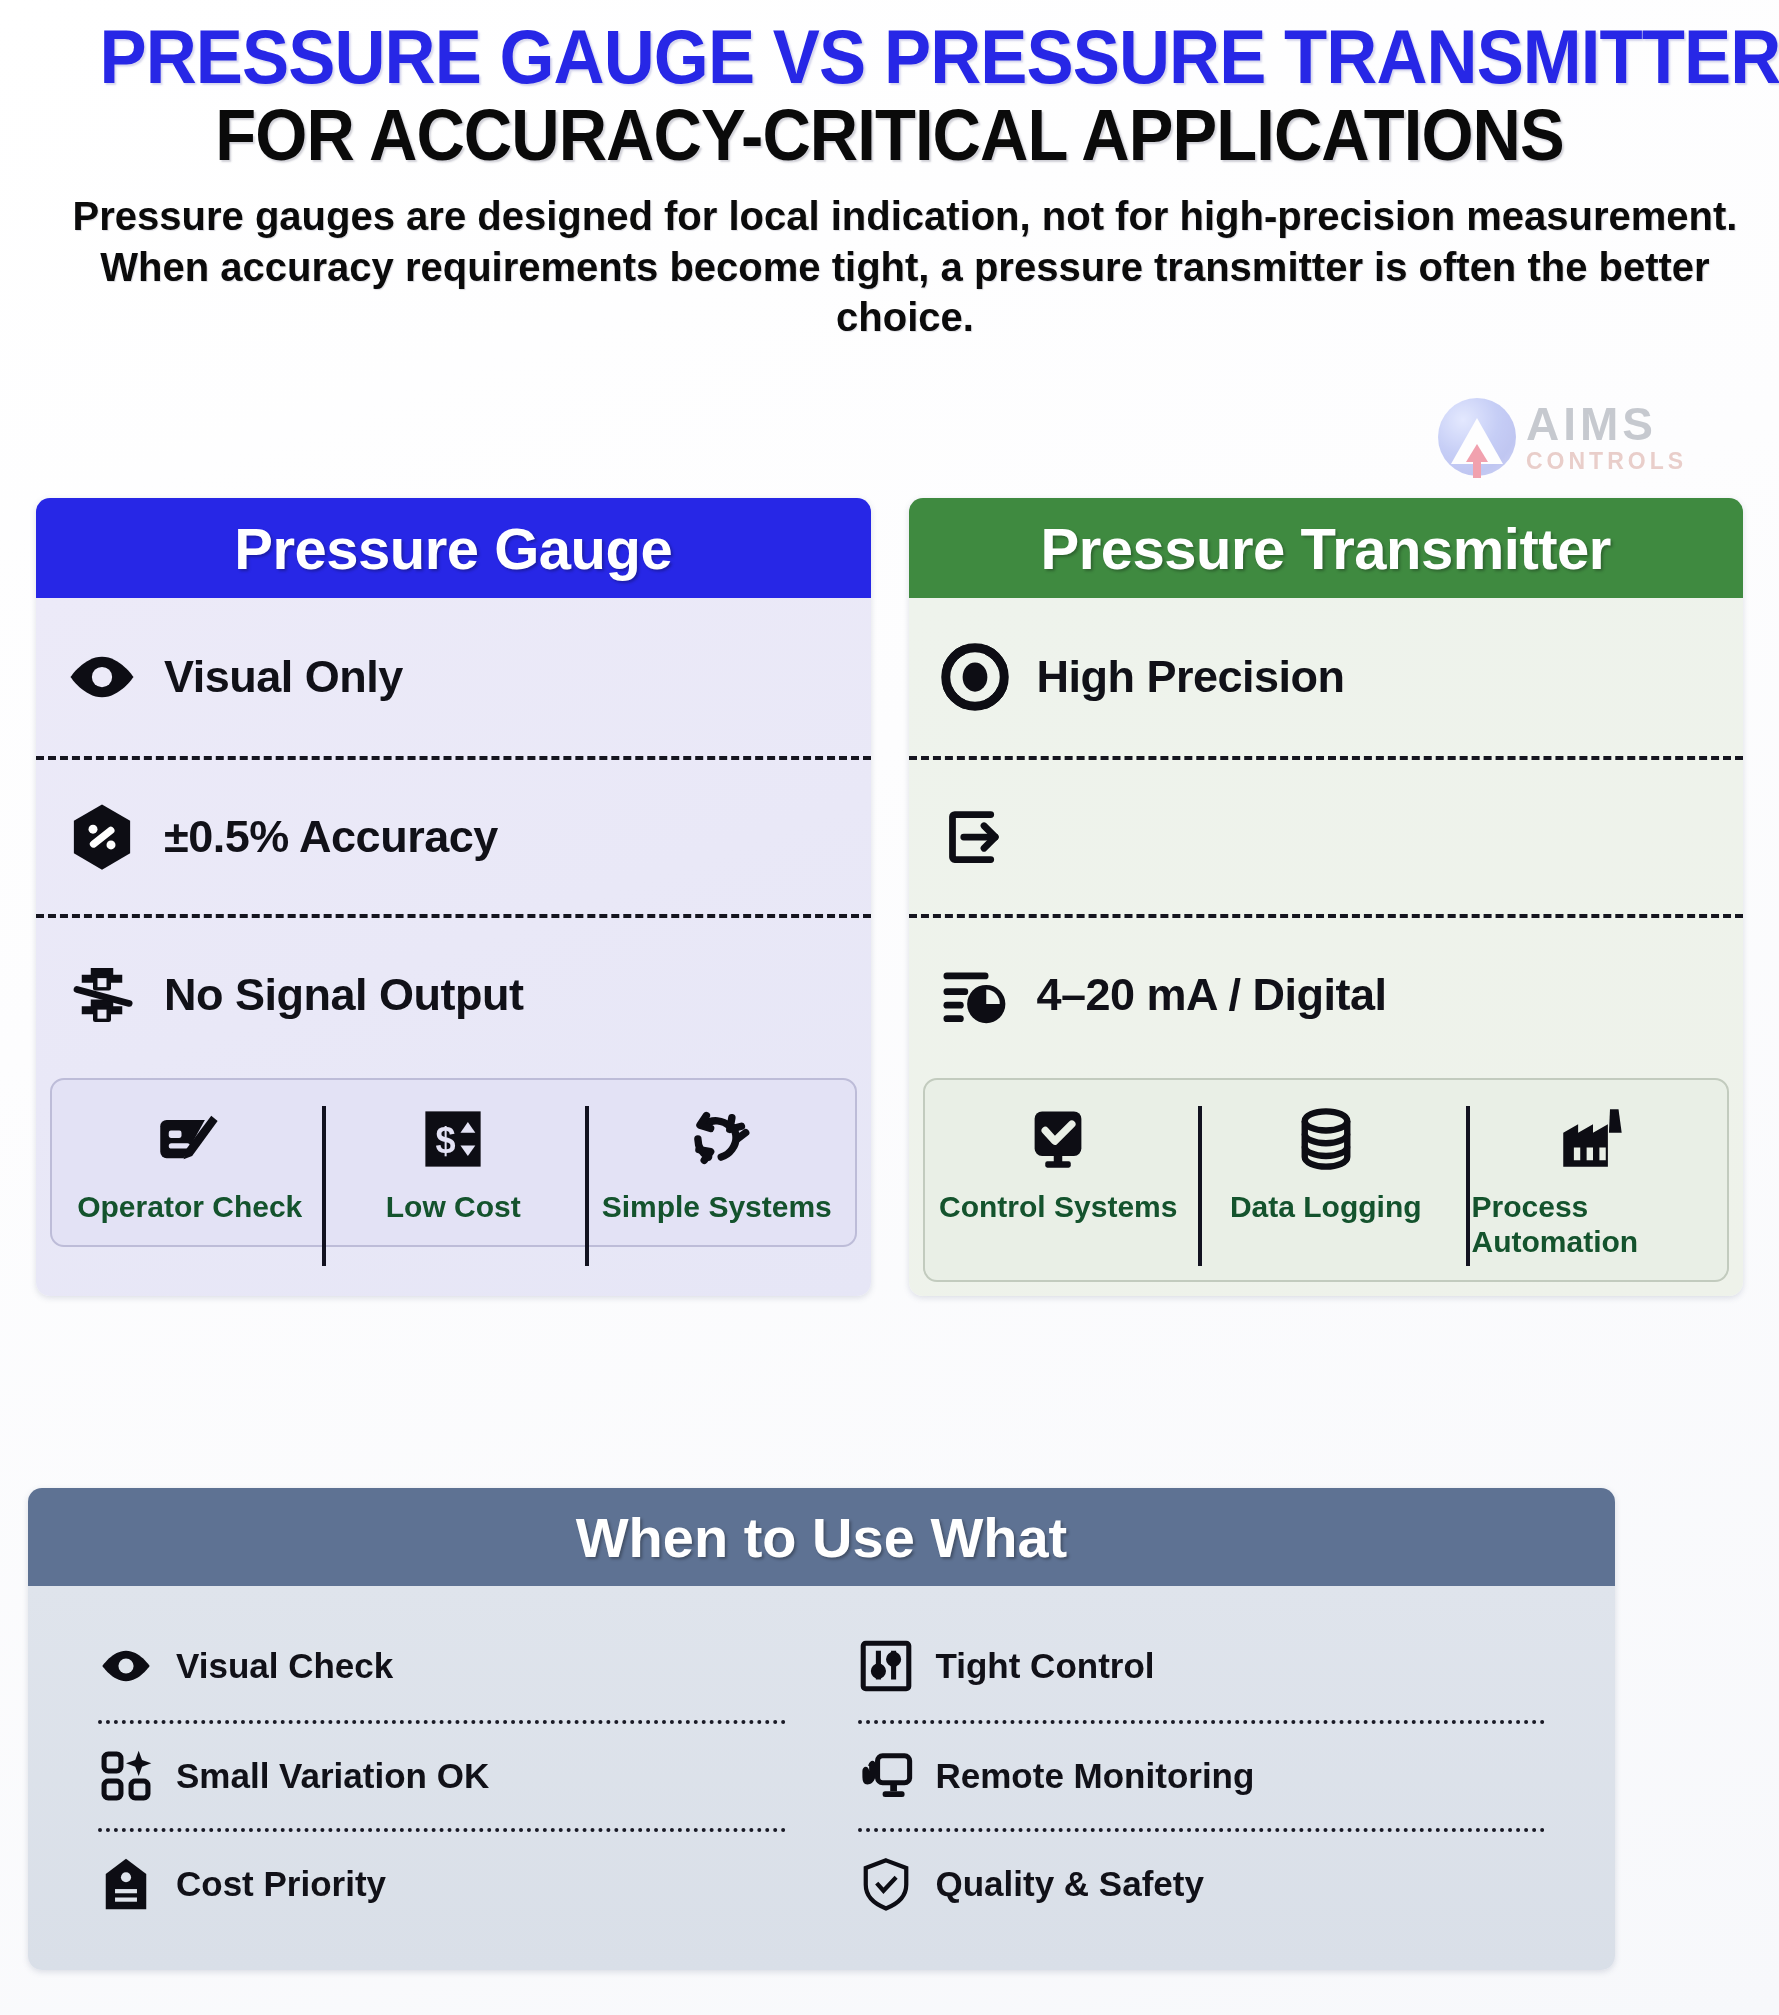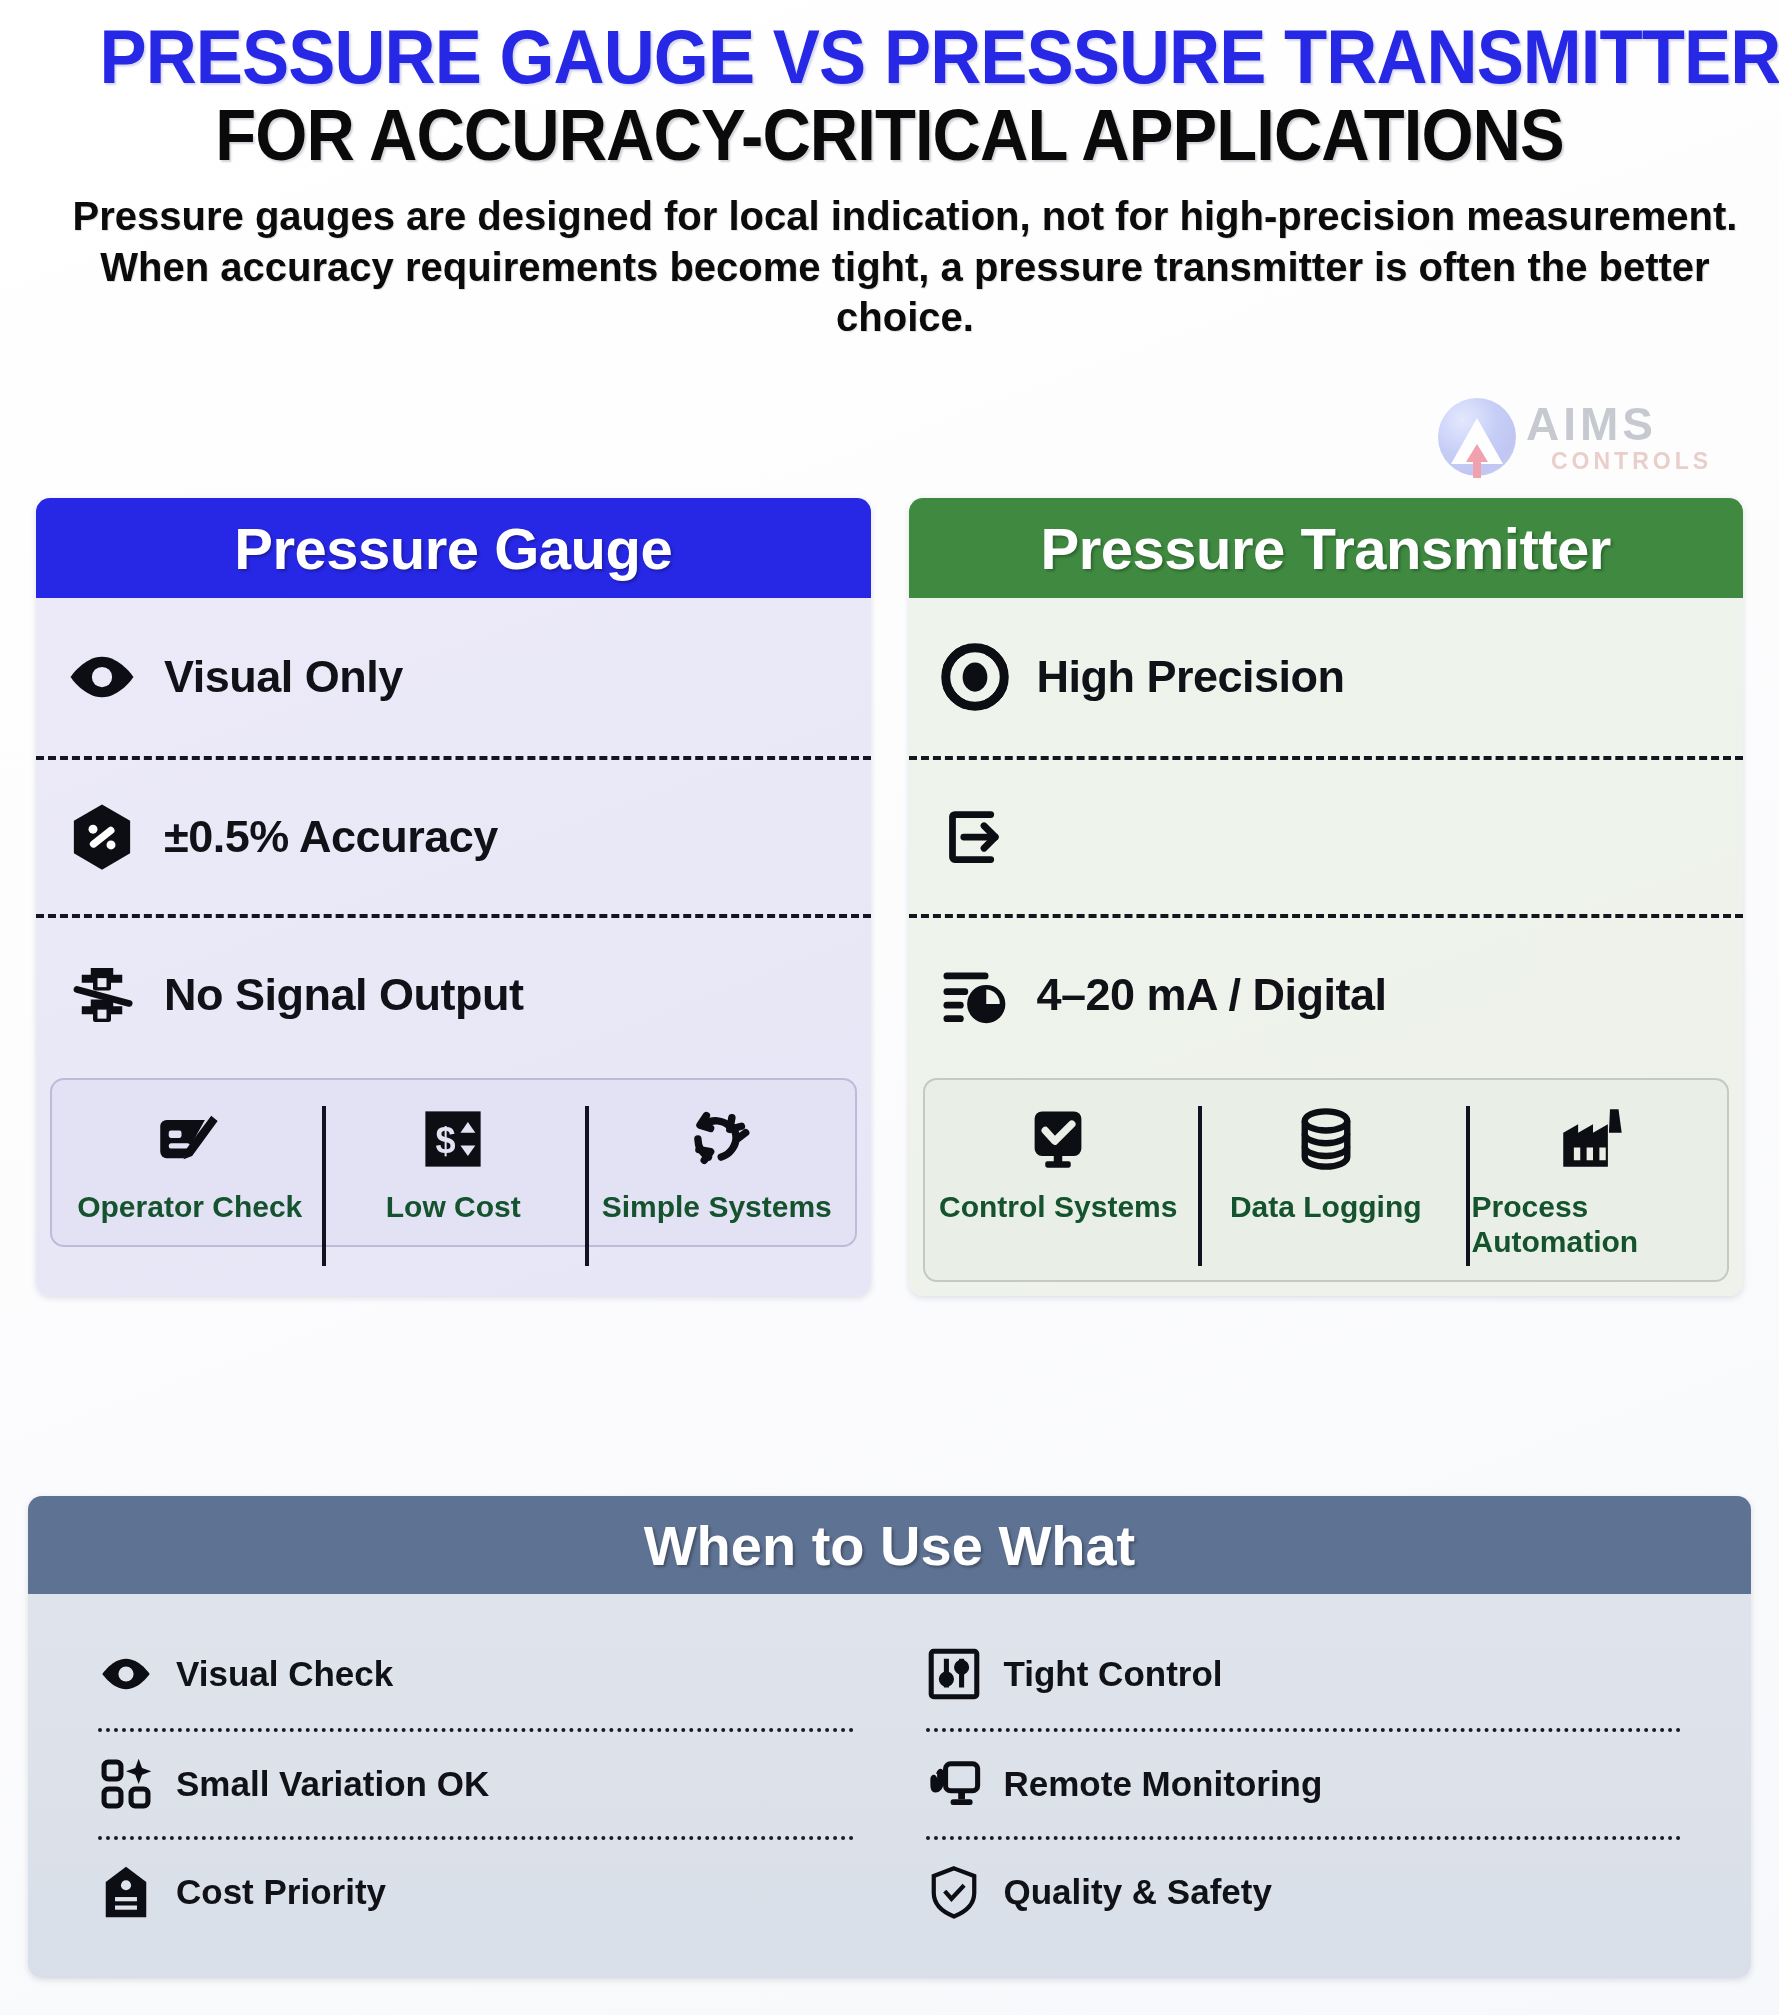--- a/index.html
+++ b/index.html
@@ -110,21 +110,20 @@
     color: #9aa0aa;
   }
   .logo-controls {
     font-family: "Liberation Sans Narrow", "Liberation Sans", sans-serif;
     font-size: 23px;
     font-weight: bold;
     letter-spacing: 4px;
     color: #d9a8a0;
     text-align: left;
     margin-top: 3px;
-    margin-left: 25px;
   }
 
   
   .cards {
     position: absolute;
     left: 0; top: 498px;
     width: 1779px;
     display: flex;
     gap: 38px;
     padding: 0 36px;
@@ -210,25 +209,24 @@
     font-weight: bold;
     color: #14532d;
     text-align: left;
     line-height: 1.16;
   }
 
   
   .bottom {
     position: absolute;
     left: 28px; top: 1488px;
-    width: 1723px;
+    width: 1587px;
     border-radius: 14px;
     overflow: hidden;
     box-shadow: 0 2px 6px rgba(80,90,120,0.18);
-    margin-top: 8px;
   }
   .bottom-header {
     height: 98px;
     background: #5e7293;
     display: flex;
     align-items: center;
     justify-content: center;
     color: #ffffff;
     font-size: 56px;
     font-weight: bold;

